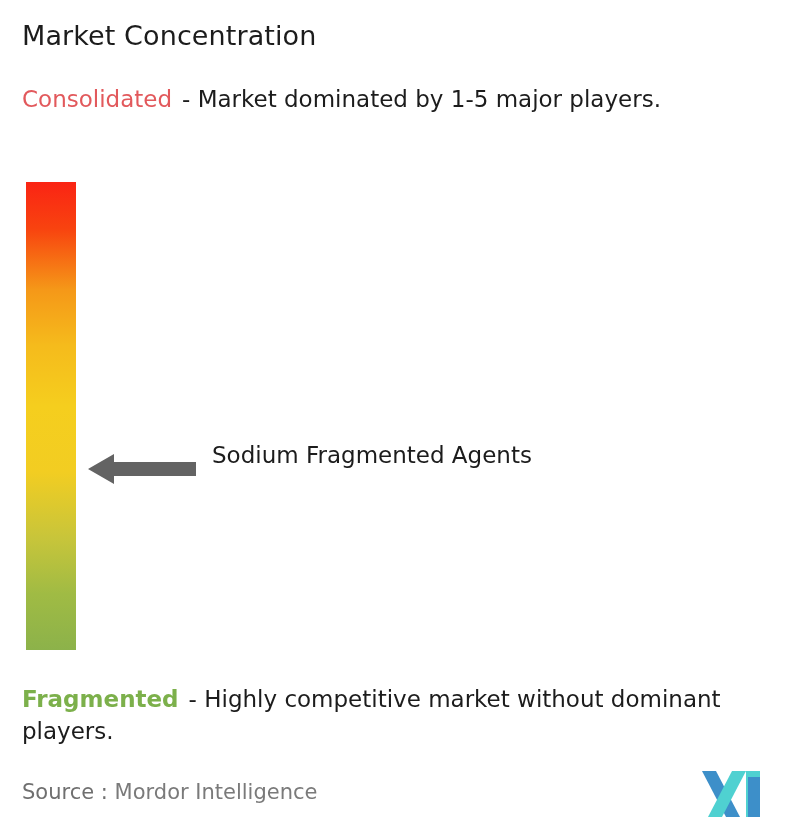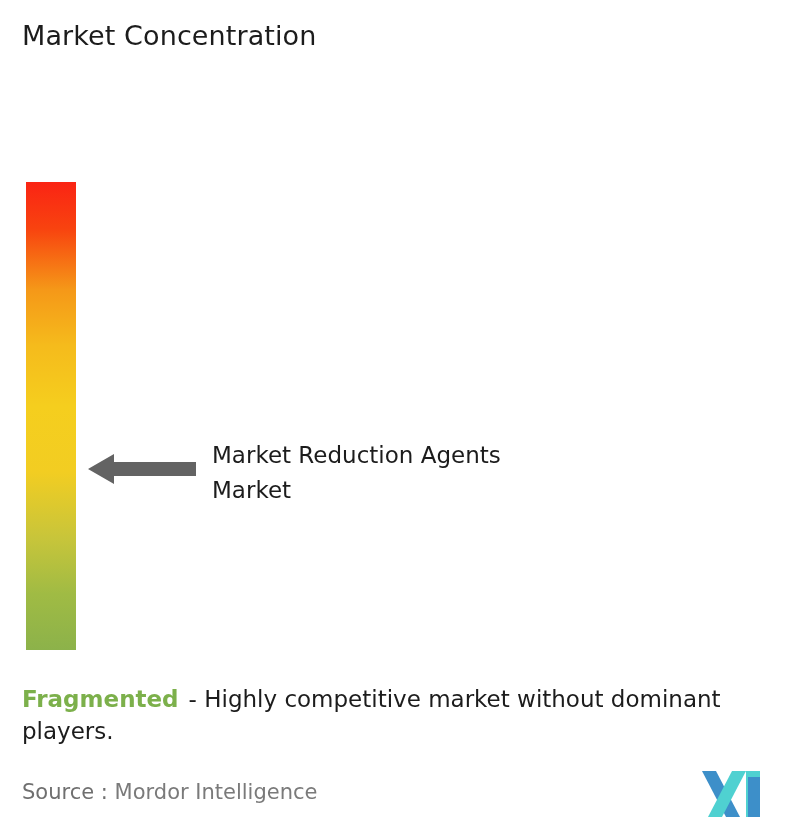--- a/index.html
+++ b/index.html
@@ -141,20 +141,24 @@
   }
   .brand-logo svg { display: block; }
 </style>
 </head>
 <body>
 
 <div class="infographic">
 
   <div class="title">Market Concentration</div>
 
+  <div class="caption-top">
+    <span class="kw" style="color: rgb(226, 89, 92);">Consolidated</span><span class="dash-gap"></span><span>-</span>
+    <span>Market dominated by 1-5 major players.</span>
+  </div>
 
   <div class="scale-bar">
     <svg width="50" height="468" viewBox="0 0 50 468" xmlns="http://www.w3.org/2000/svg">
       <defs>
         <linearGradient id="concGrad" x1="0" y1="0" x2="0" y2="1">
             <stop offset="0%" stop-color="#fa2414"></stop>
             <stop offset="10%" stop-color="#f8430f"></stop>
             <stop offset="23%" stop-color="#f59818"></stop>
             <stop offset="35%" stop-color="#f5bb1c"></stop>
             <stop offset="48%" stop-color="#f5ce1e"></stop>
@@ -168,22 +172,21 @@
     </svg>
   </div>
 
   <div class="pointer">
     <svg width="108" height="34" viewBox="0 0 108 34" xmlns="http://www.w3.org/2000/svg">
       <path d="M0,17 L26,2 L26,10 L108,10 L108,24 L26,24 L26,32 Z" fill="#636363"></path>
     </svg>
   </div>
 
   <div class="pointer-label">
-    <div>Market Reduction Agents</div>
-    <div>Market</div>
+    <div>Sodium Fragmented Agents</div>
   </div>
 
   <div class="caption-bottom">
     <span class="kw" style="color: rgb(124, 176, 75); font-weight: bold;">Fragmented</span><span class="dash-gap"></span><span>-</span>
     <span>Highly competitive market without dominant players.</span>
   </div>
 
   <div class="footer">
     <div class="source-text">
       <span class="src-label">Source :</span>

